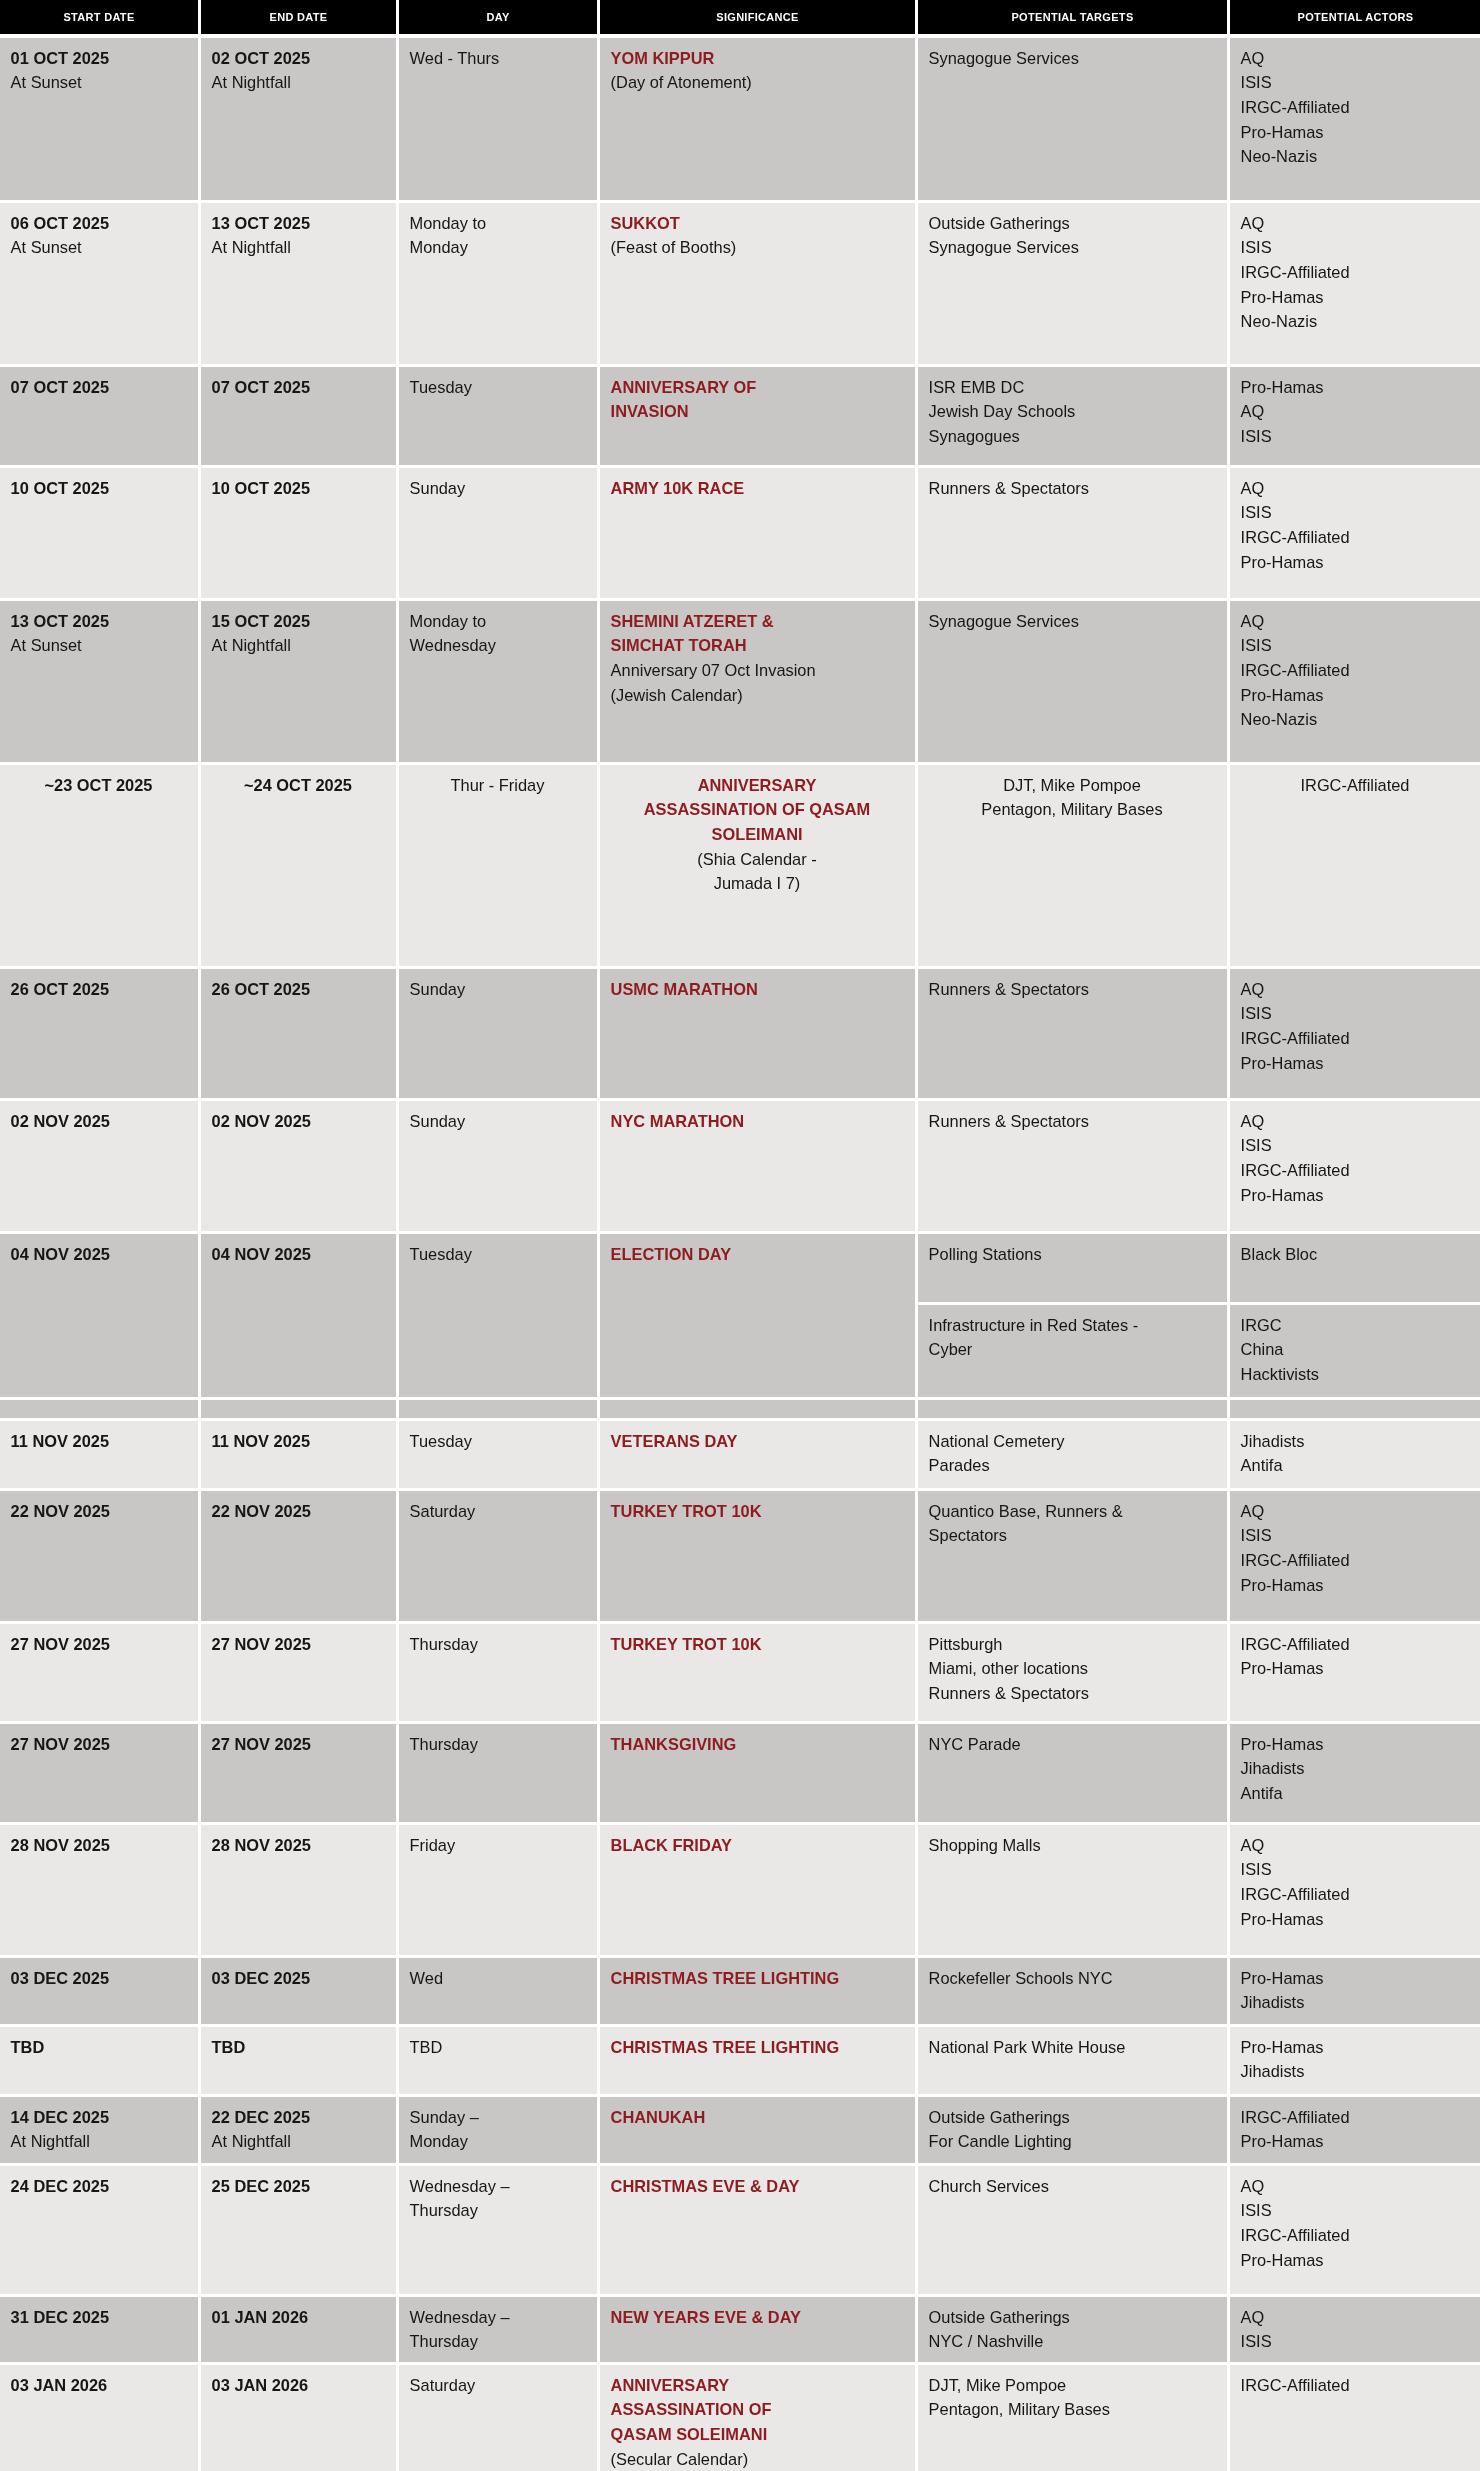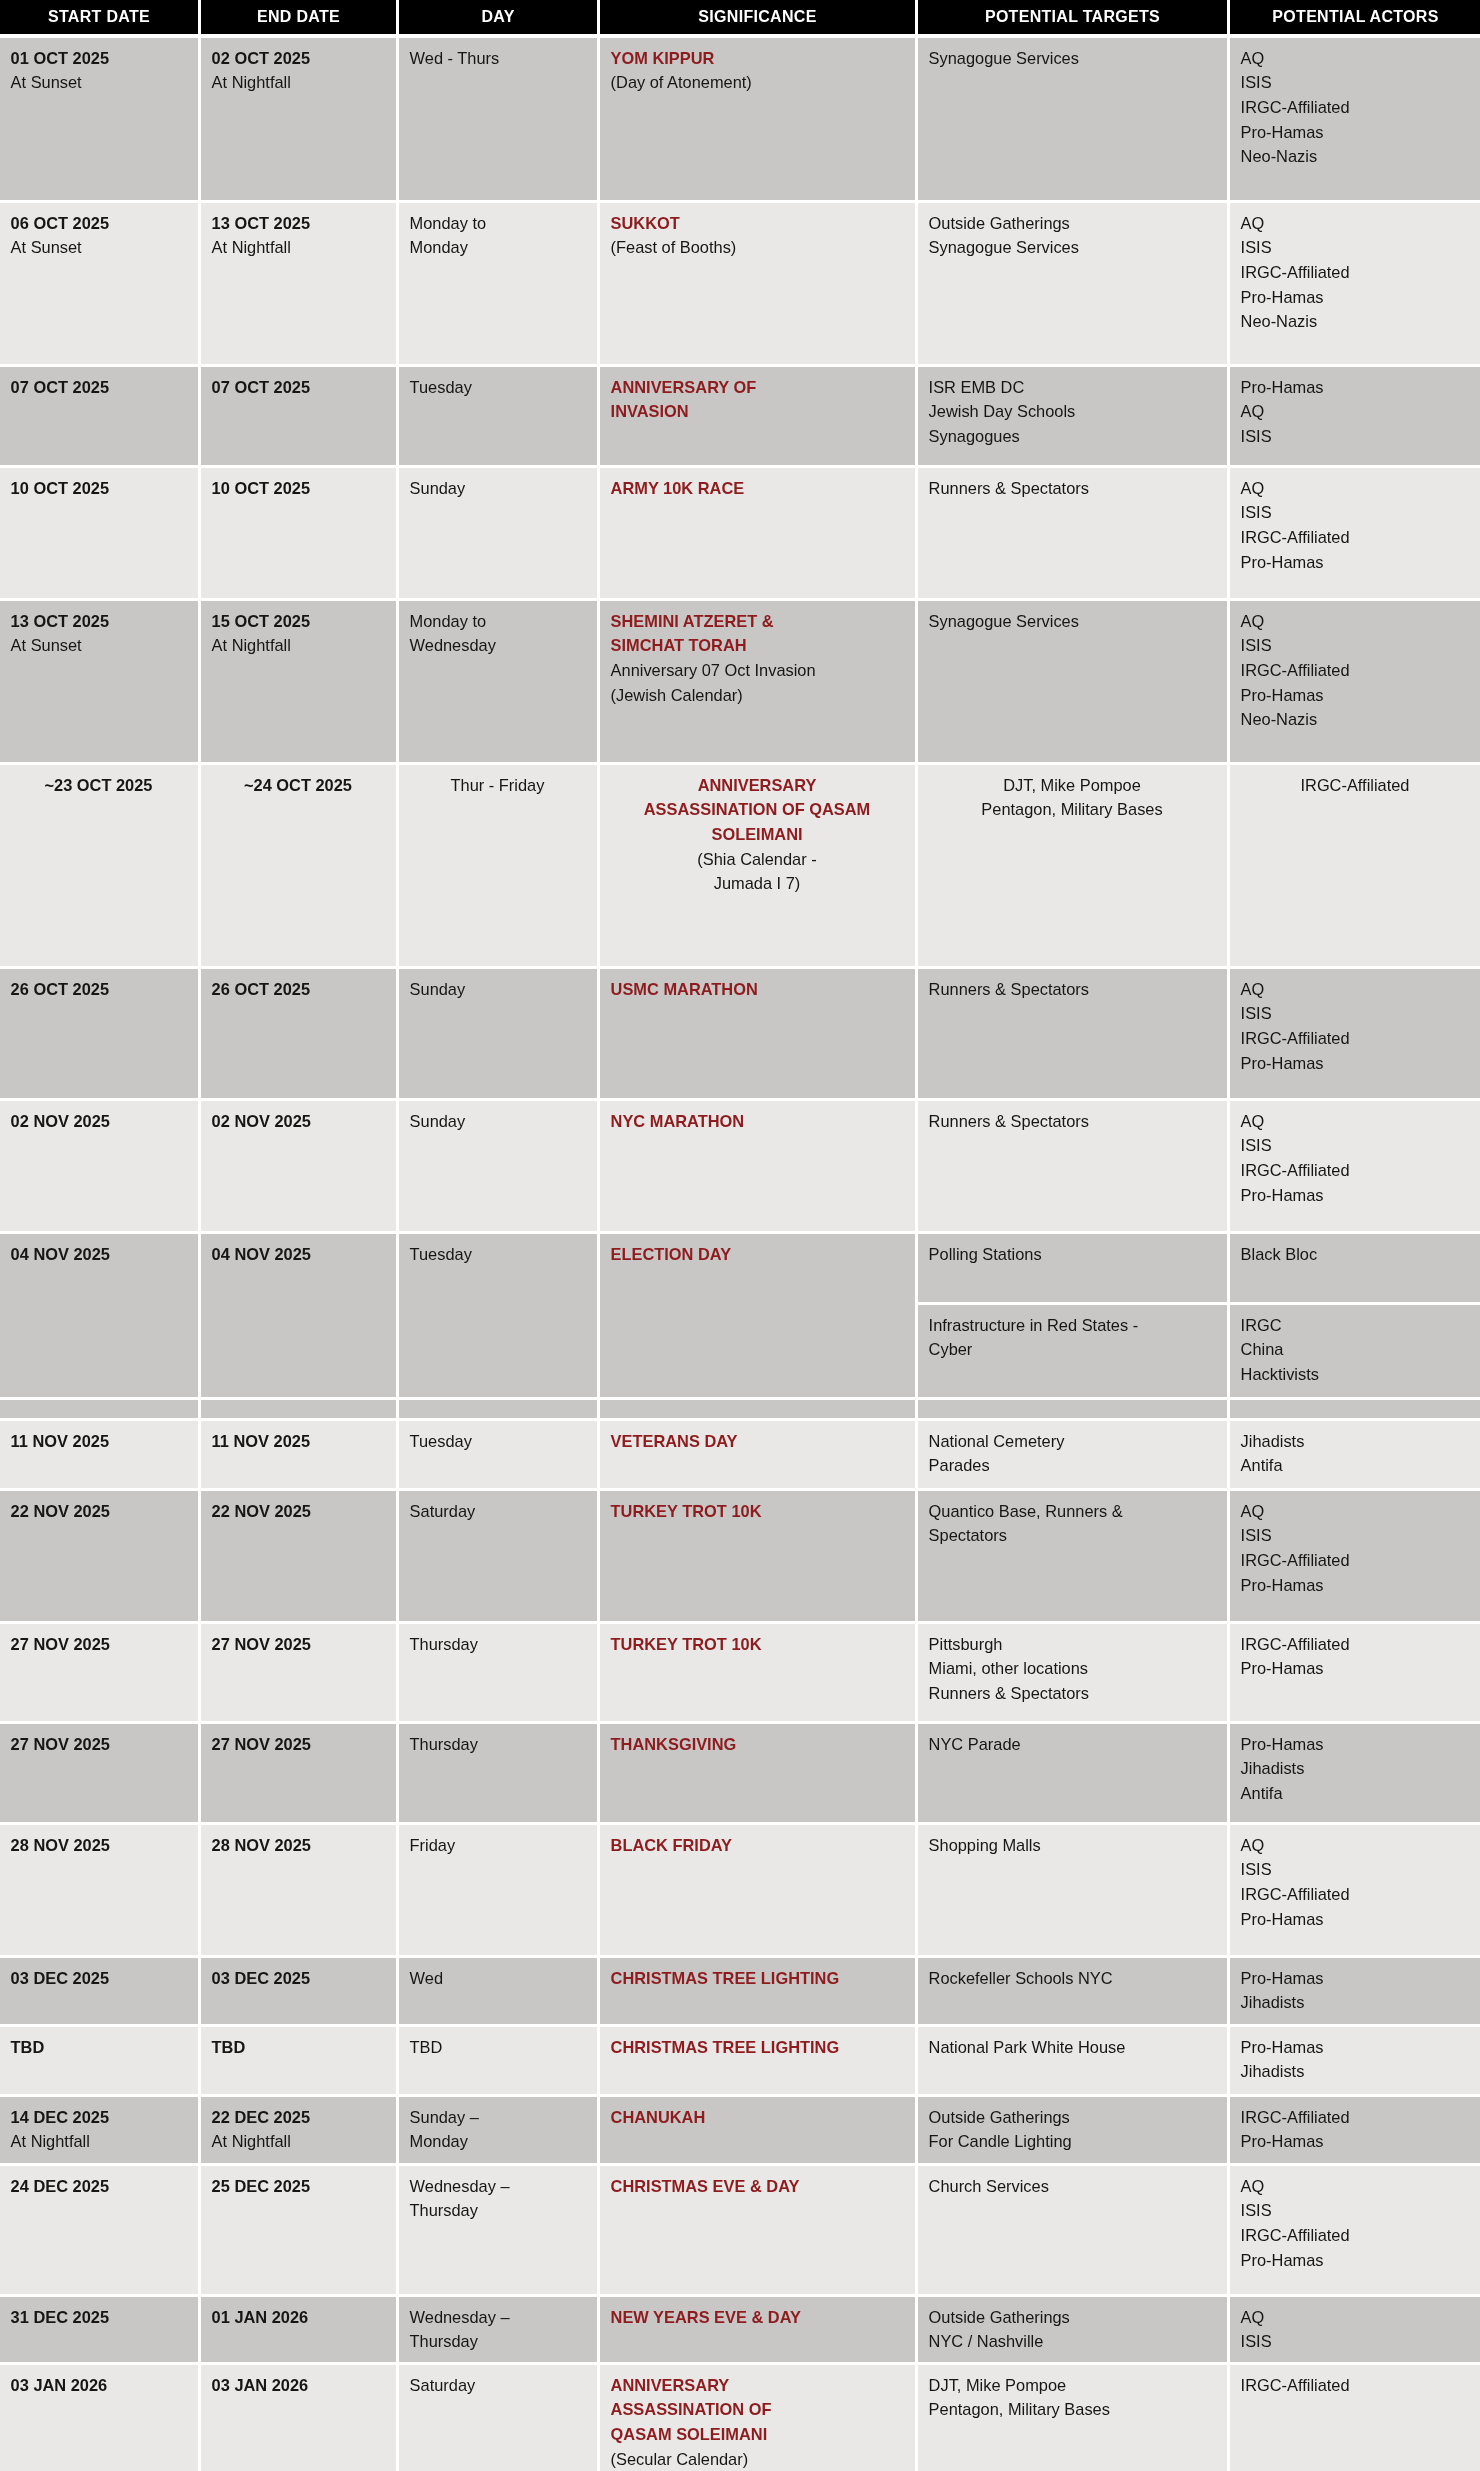--- a/index.html
+++ b/index.html
@@ -18,21 +18,21 @@
   }
   table.threat-table {
     width: 1480px;
     border-collapse: separate;
     border-spacing: 0;
     table-layout: fixed;
   }
   th {
     background: var(--header-bg);
     color: var(--header-text);
-    font-size: 16px;
+    font-size: 11px;
     font-weight: bold;
     letter-spacing: 0.3px;
     text-align: center;
     vertical-align: middle;
     padding: 7.7px 1.9px;
     border-right: 3.9px solid #fff;
     border-bottom: 4.8px solid #fff;
   }
   th:last-child { border-right: none; }
   td {

